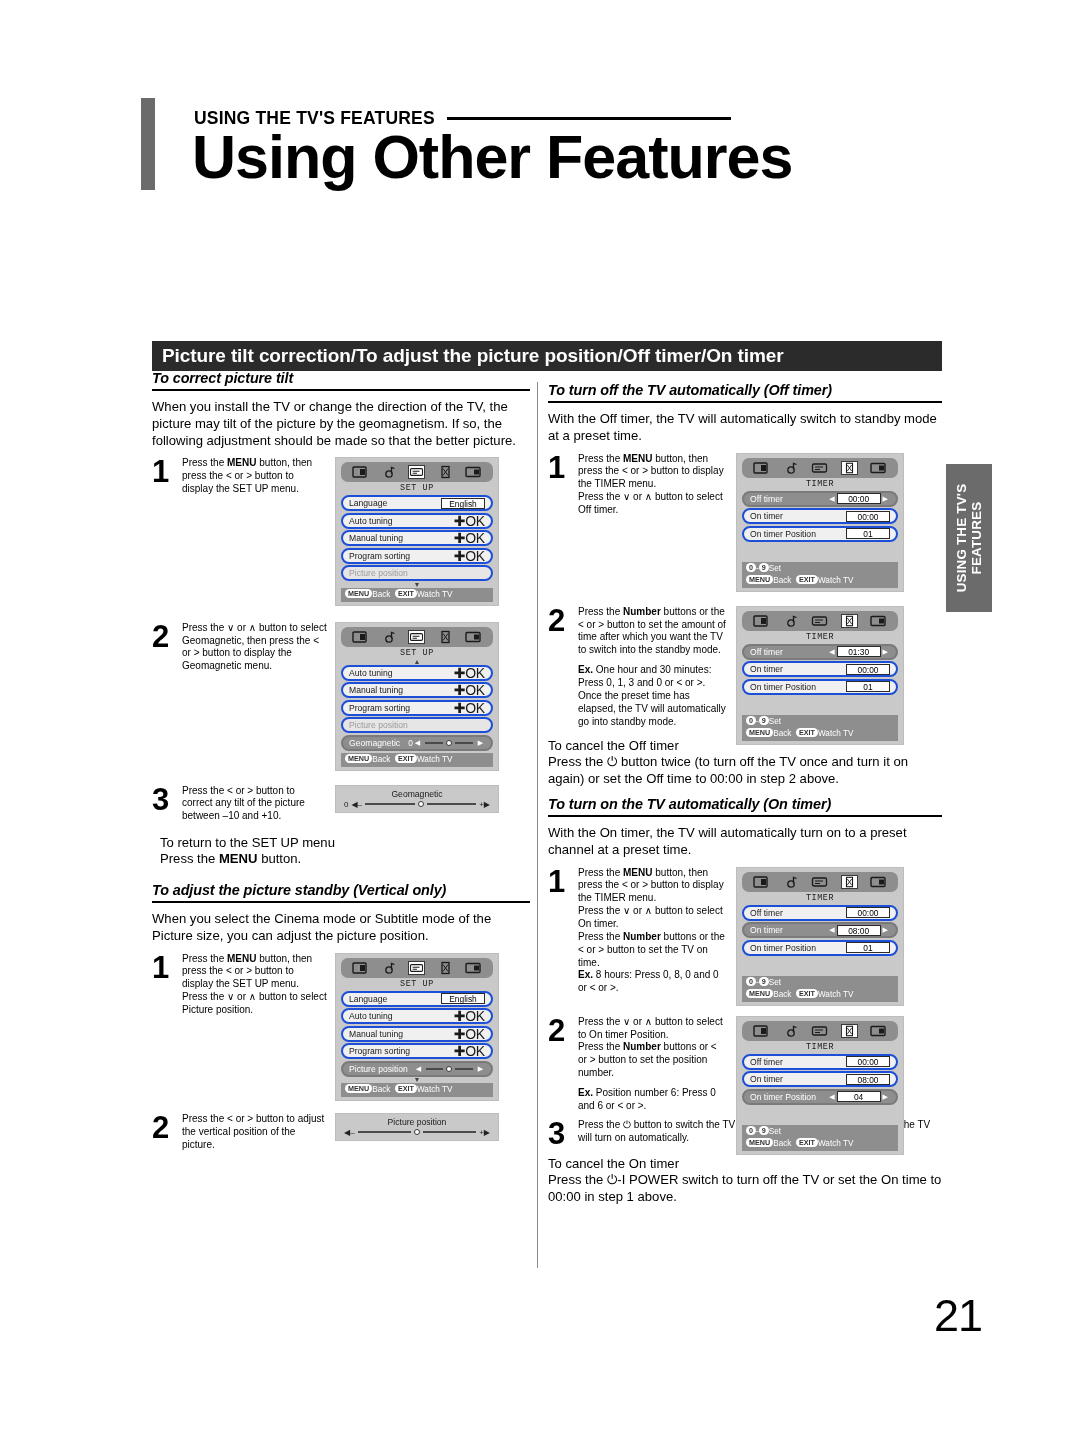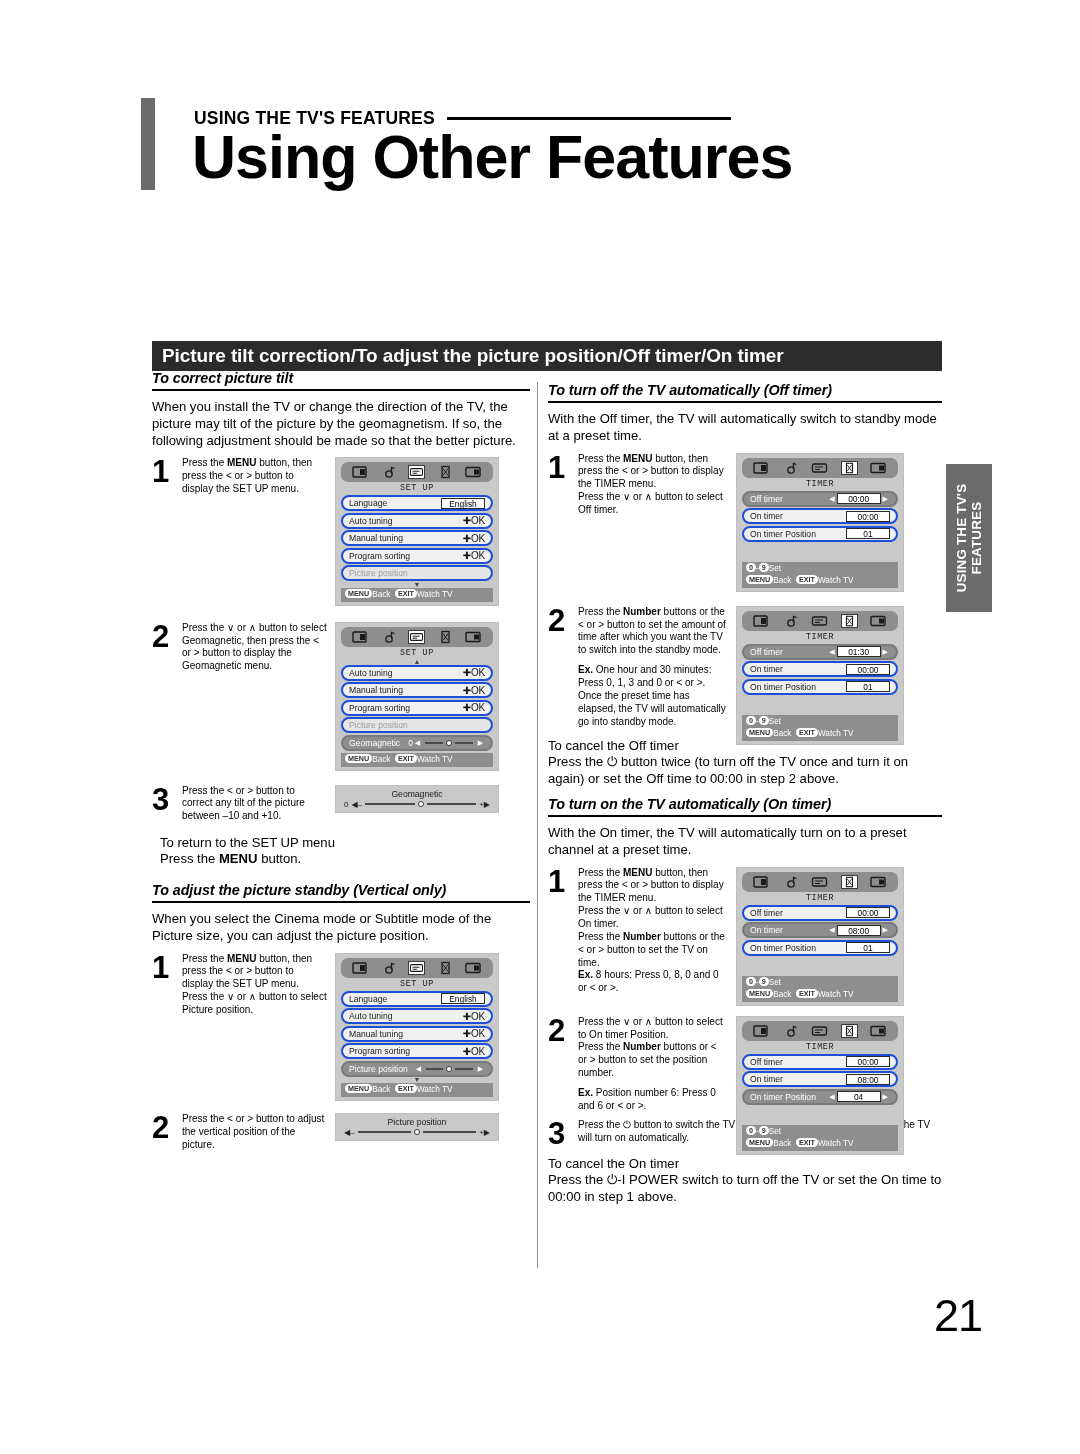--- a/index.html
+++ b/index.html
@@ -72,21 +72,21 @@
     display:flex; align-items:center; padding:0 6px;
     font-size:8.6px; color:#1a1a1a; position:relative;
   }
   .osd-row.dim { color:#9a9a9a; background:#e6e6e6; }
   .osd-row.hl { background:#8e8e8e; color:#ffffff; border-color:#7a7a7a; }
   .osd-lbl { flex:1 1 auto; white-space:nowrap; }
   .osd-val {
     background:#ffffff; border:1px solid #2a2a2a; color:#000;
     font-size:8.4px; min-width:44px; text-align:center; height:11px; line-height:10px;
   }
-  .osd-ok { font-size:10px; letter-spacing:-0.2px; }
+  .osd-ok { font-size:14px; letter-spacing:-0.2px; }
   .osd-arr { font-size:7px; padding:0 2px; }
   .osd-slider { flex:1 1 auto; display:flex; align-items:center; height:100%; }
   .osd-track { flex:1 1 auto; height:2px; background:#4a4a4a; position:relative; margin:0 3px; }
   .osd-knob { width:6px; height:6px; border-radius:50%; background:#fff; border:1.4px solid #3a3a3a; }
   .osd-caret { text-align:center; font-size:7px; line-height:4px; height:5px; color:#444; }
   .osd-foot {
     background:#8e8e8e; color:#ffffff; font-size:8.2px;
     padding:1px 4px; line-height:1.32;
   }
   .osd-spacer { height:19px; }

